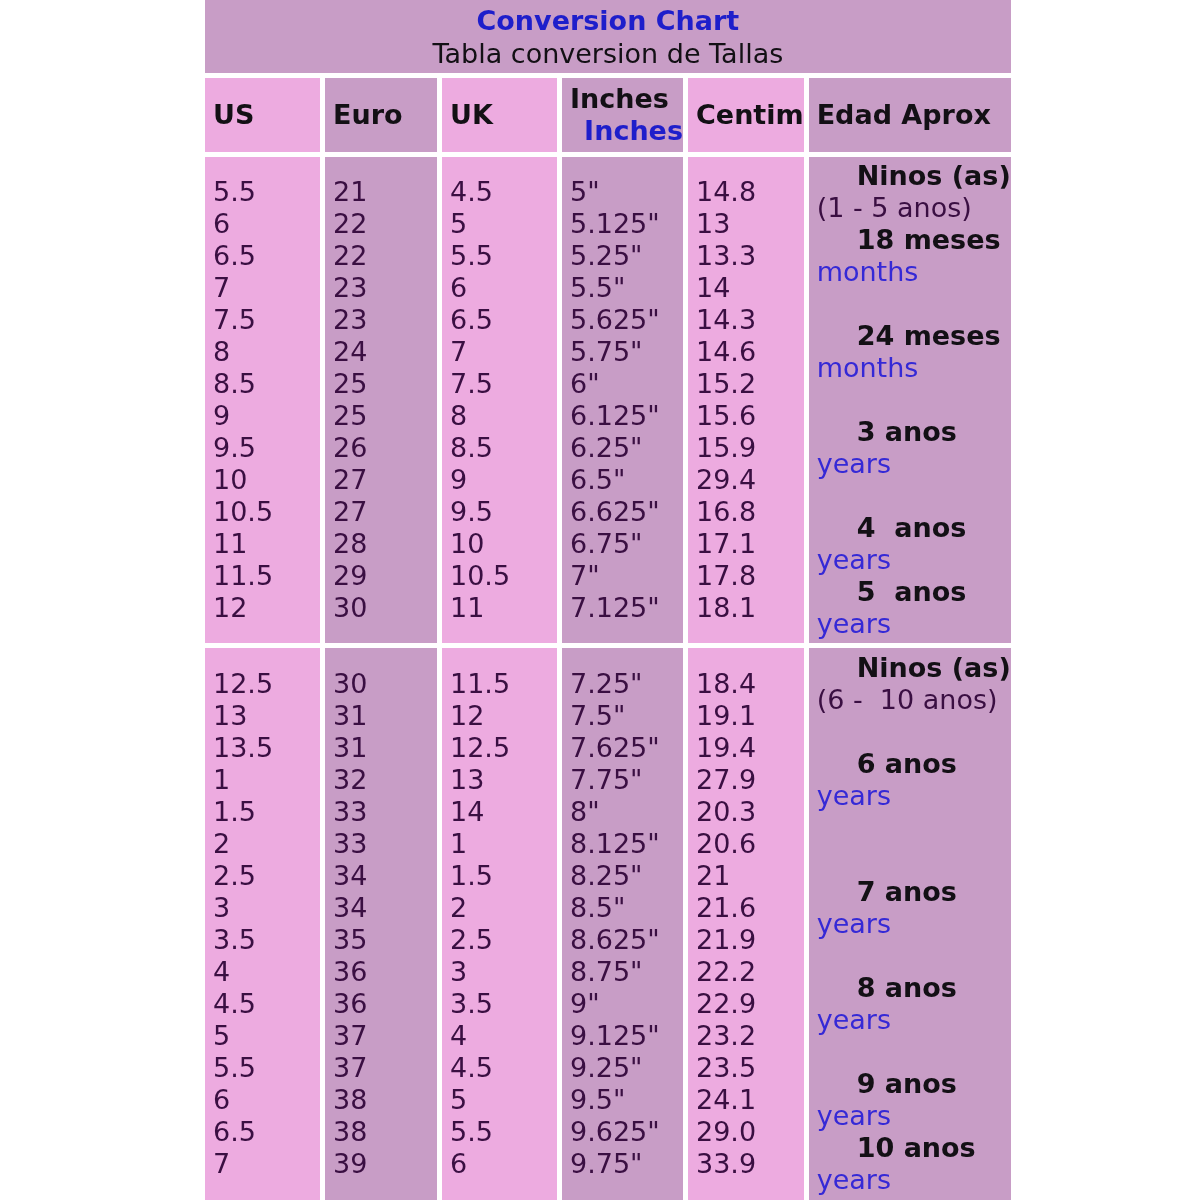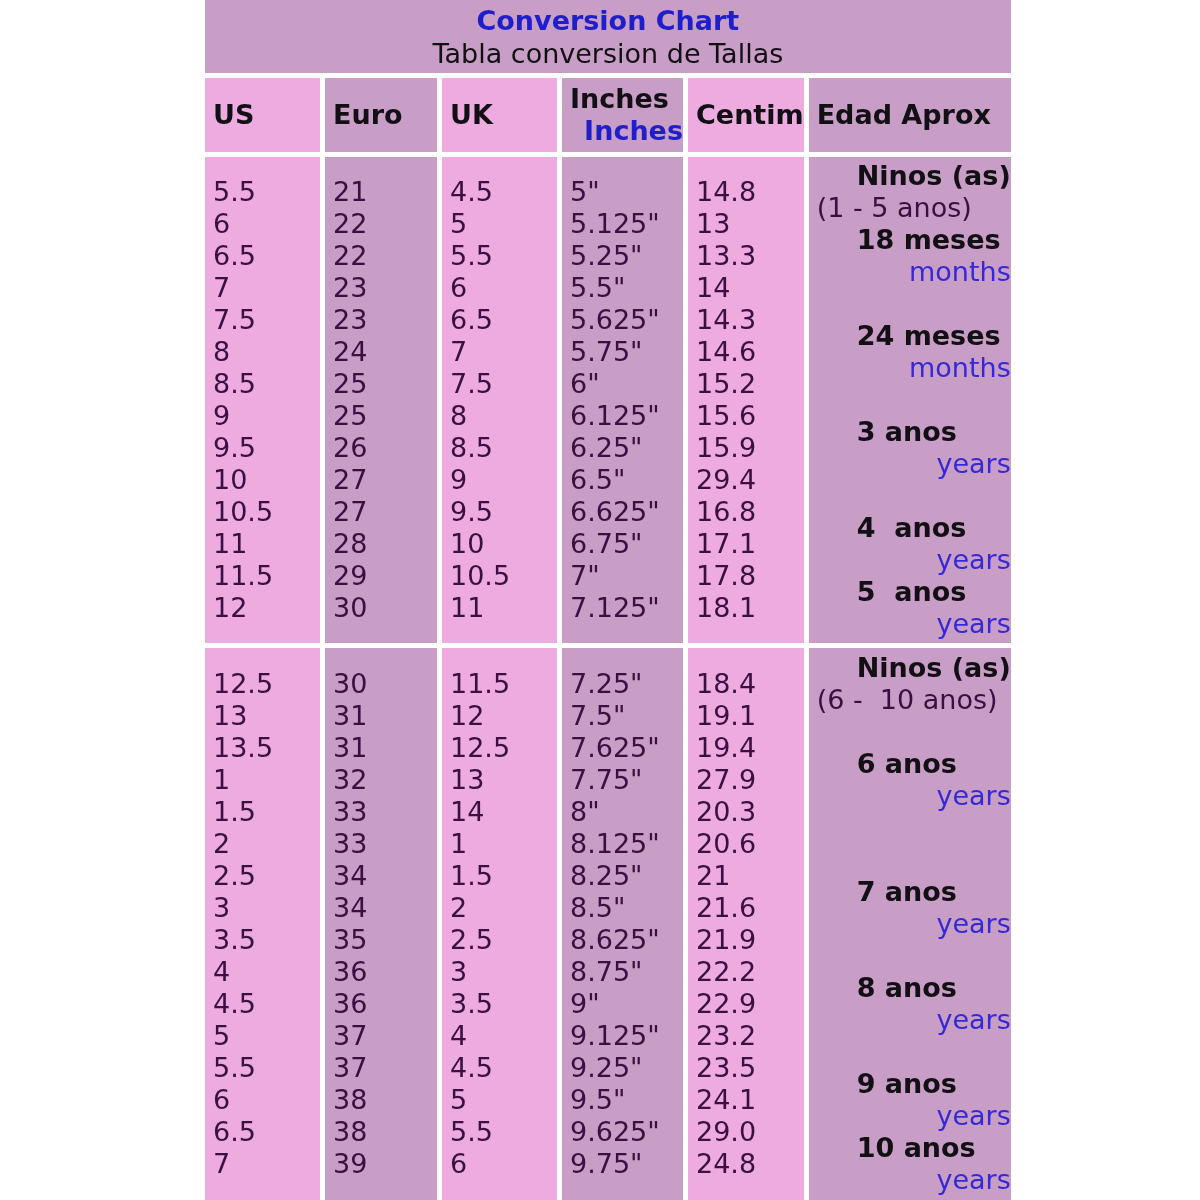--- a/index.html
+++ b/index.html
@@ -26,21 +26,21 @@
   .title-line{font-size:27px;line-height:33px;font-weight:bold;color:var(--title_blue);white-space:pre;}
   .subtitle-line{font-size:27px;line-height:33px;font-weight:normal;color:var(--bold_text);white-space:pre;}
   .hdr{height:74px;padding-left:8px;font-size:27px;font-weight:bold;color:var(--bold_text);}
   .hdr .ln{height:32px;line-height:32px;white-space:pre;}
   .hdr .l{color:var(--title_blue);text-align:right;}
   .sec1 td{height:486px;}
   .sec2 td{height:552px;}
   td.data{padding-left:8px;font-size:27px;color:var(--text_dark);}
   td.data .ln{height:32px;line-height:32px;white-space:pre;}
   td.data .b{font-weight:bold;color:var(--bold_text);margin-left:40px;}
-  td.data .l{color:var(--link_blue);text-align:right;}
+  td.data .l{color:var(--link_blue);}
 </style>
 </head>
 <body>
 
 <table class="conv">
   <colgroup>
     <col style="width:115px">
     <col style="width:112px">
     <col style="width:115px">
     <col style="width:121px">
@@ -256,21 +256,21 @@
           <div class="ln">20.6</div>
           <div class="ln">21</div>
           <div class="ln">21.6</div>
           <div class="ln">21.9</div>
           <div class="ln">22.2</div>
           <div class="ln">22.9</div>
           <div class="ln">23.2</div>
           <div class="ln">23.5</div>
           <div class="ln">24.1</div>
           <div class="ln">29.0</div>
-          <div class="ln">24.8</div>
+          <div class="ln">33.9</div>
         </td>
     <td class="c-dark data">
           <div class="ln b">Ninos (as)</div>
           <div class="ln">(6 -  10 anos)</div>
           <div class="ln"></div>
           <div class="ln b">6 anos</div>
           <div class="ln l">years</div>
           <div class="ln"></div>
           <div class="ln"></div>
           <div class="ln b">7 anos</div>

